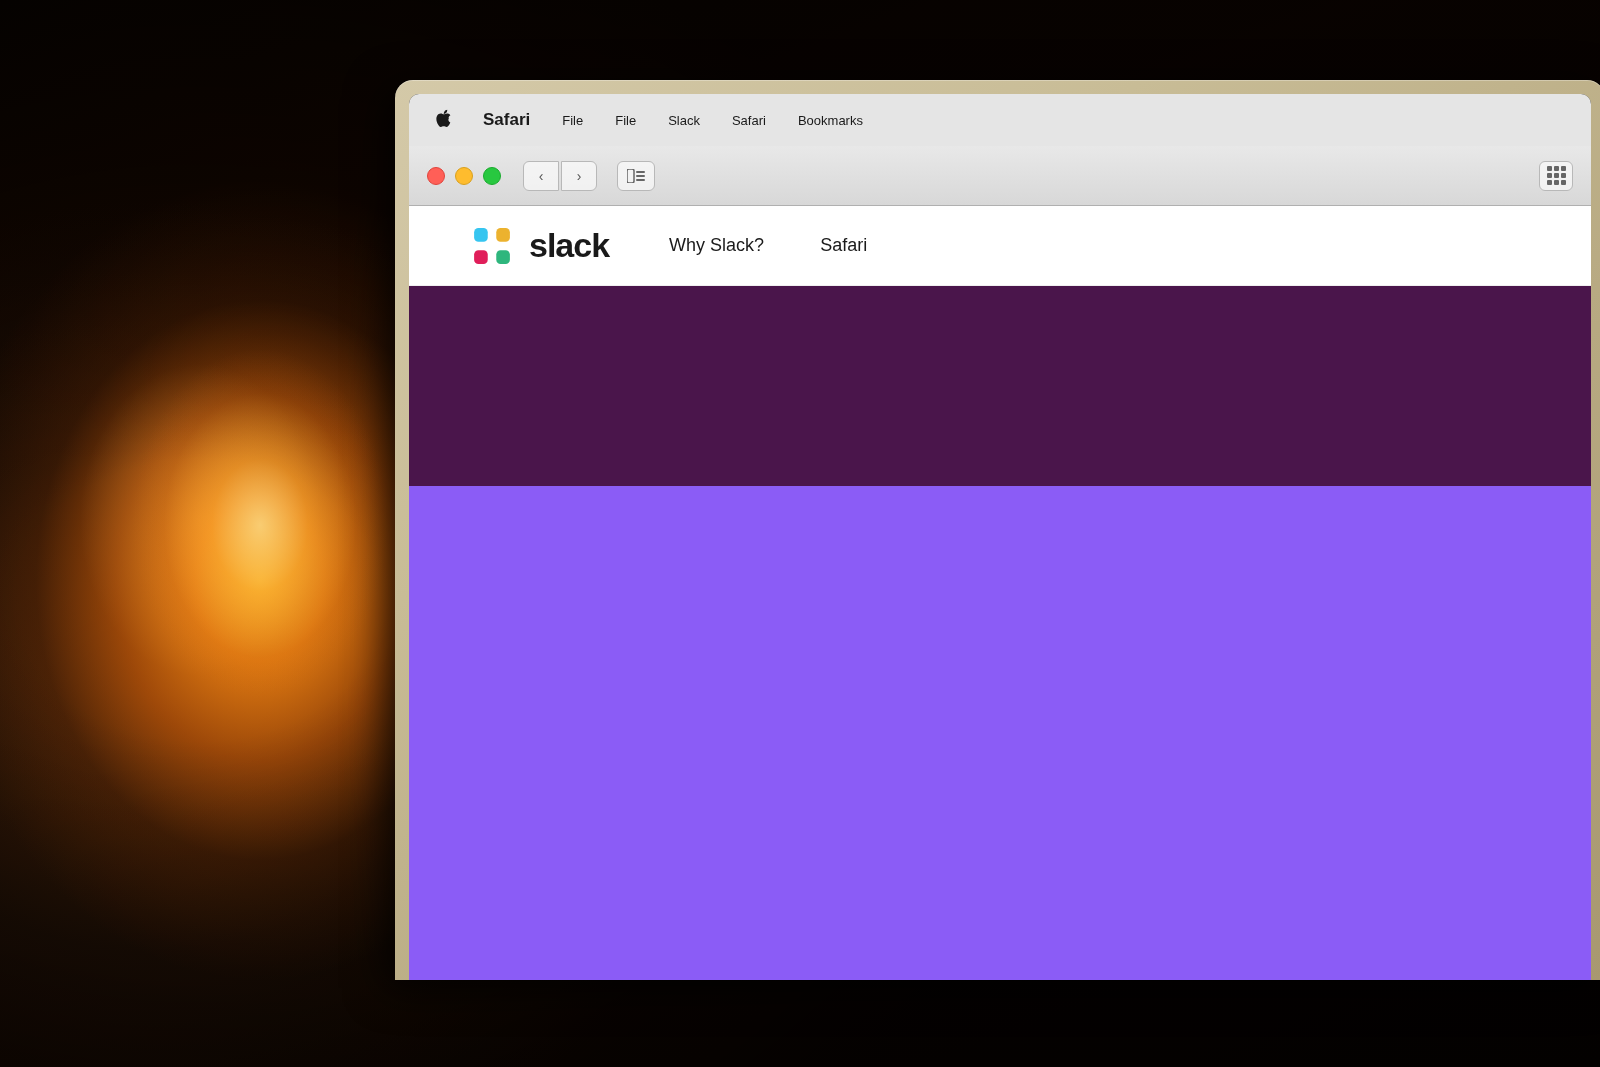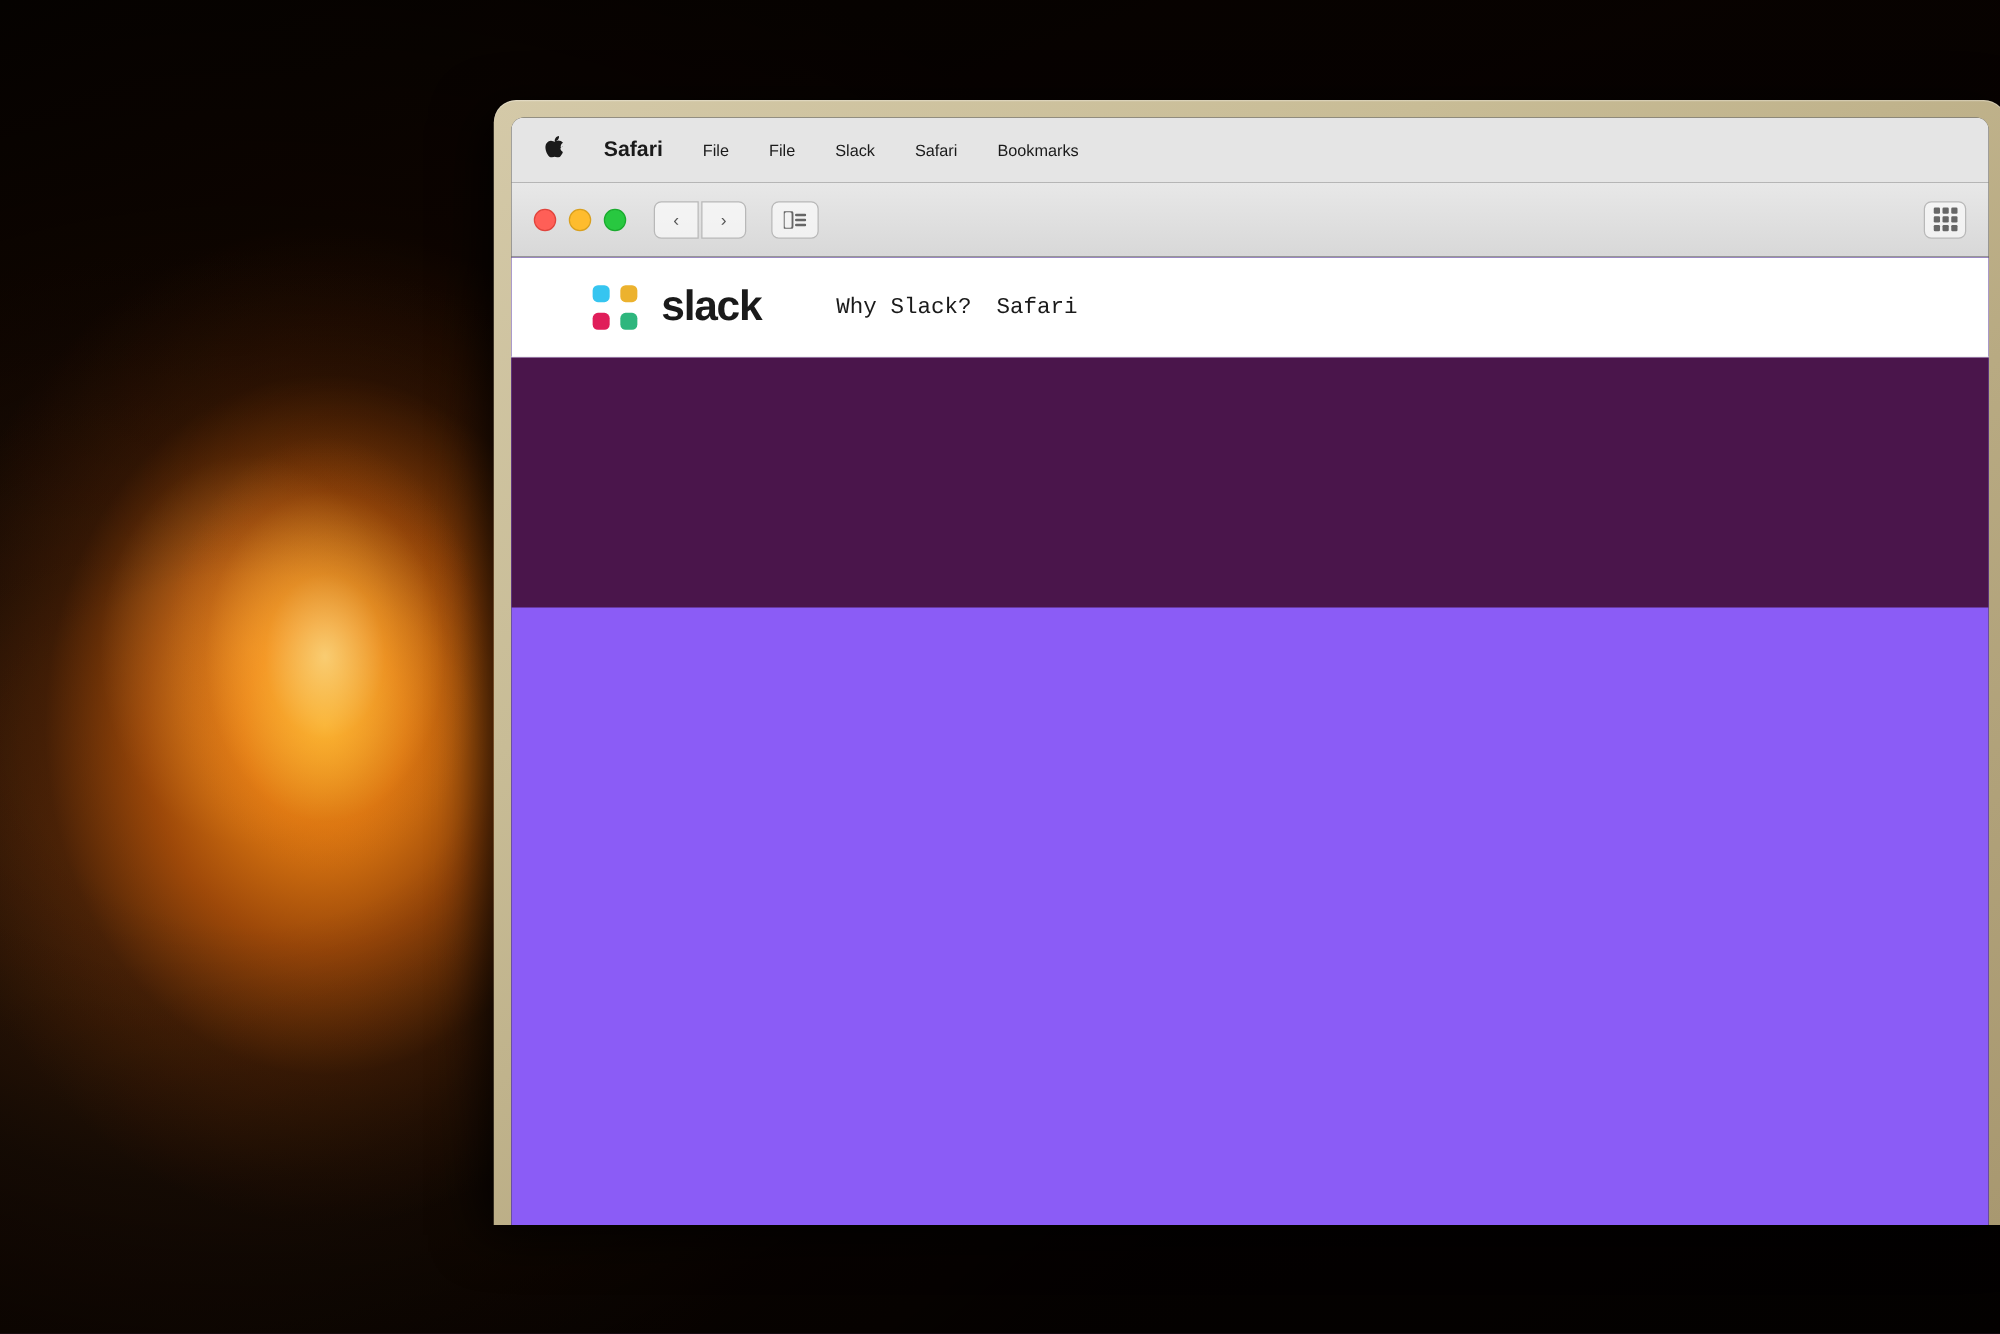--- a/index.html
+++ b/index.html
@@ -249,23 +249,22 @@
 
     .slack-wordmark {
       font-size: 34px;
       font-weight: 700;
       color: #1a1a1a;
       letter-spacing: -1px;
     }
 
     .slack-nav-links {
       display: flex;
-      gap: 20px;
-      align-items: center;
-      font-family: Liberation Mono, monospace;
+      gap: 56px;
+      align-items: center;
     }
 
     .slack-nav-link {
       font-size: 18px;
       color: #1a1a1a;
       text-decoration: none;
       font-weight: 400;
     }
 
     

